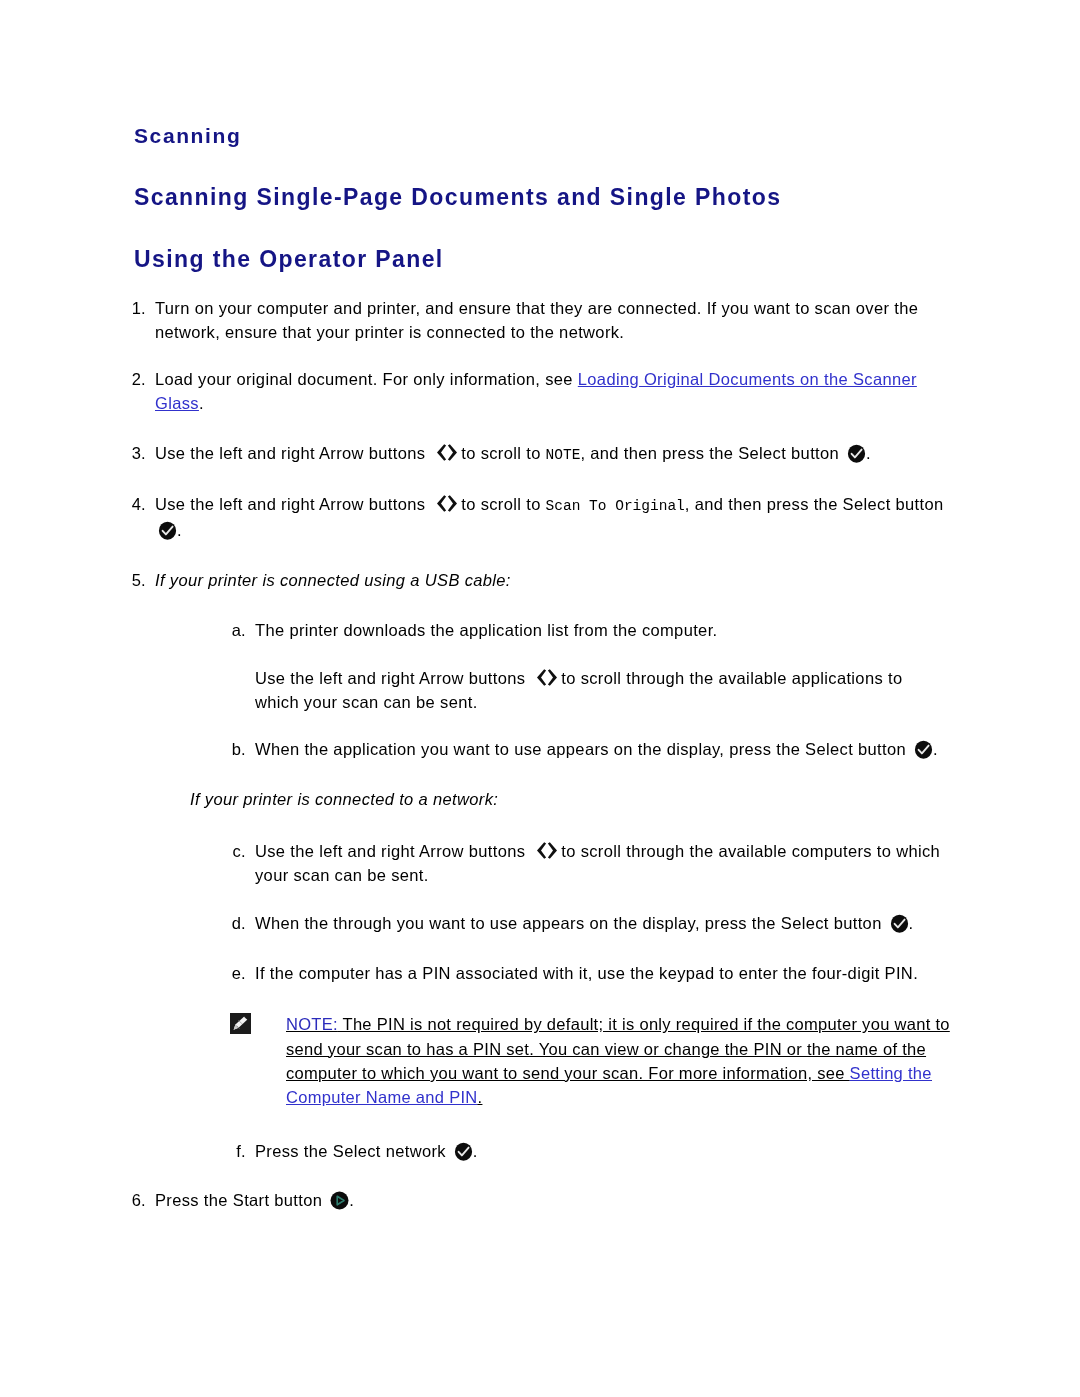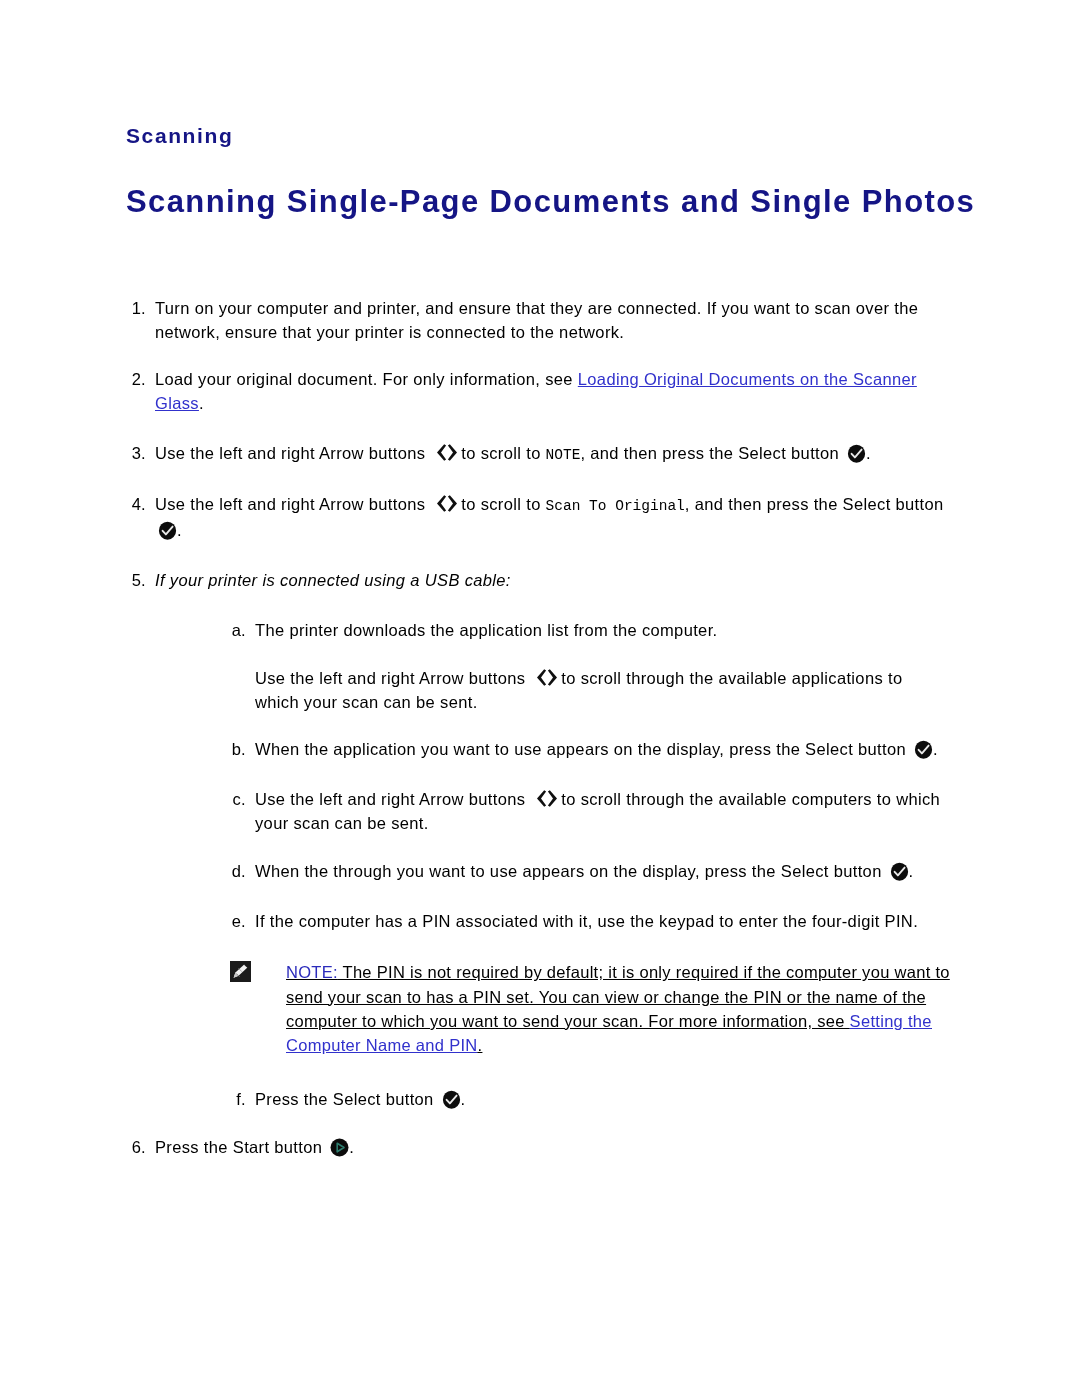--- a/index.html
+++ b/index.html
@@ -20,35 +20,35 @@
     position: relative;
     width: 1080px;
     height: 1397px;
     box-sizing: border-box;
     padding: 0;
   }
 
   
   .headings {
     position: absolute;
-    left: 126px;
+    left: 134px;
     top: 124px;
     width: 860px;
   }
   .h-main {
     color: #151585;
     font-size: 21px;
     font-weight: bold;
     letter-spacing: 1.6px;
     line-height: 1.1;
     margin: 0 0 38px 0;
   }
   .h-sub {
     color: #151585;
-    font-size: 31px;
+    font-size: 23px;
     font-weight: bold;
     letter-spacing: 1.4px;
     line-height: 1.1;
     margin: 0 0 37px 0;
   }
   .h-sub2 {
     color: #151585;
     font-size: 23px;
     font-weight: bold;
     letter-spacing: 1.4px;
@@ -174,20 +174,21 @@
   .note-body { text-indent: 0; }
 </style>
 </head>
 <body>
 
 <div class="page">
 
   <div class="headings">
     <div class="h-main">Scanning</div>
     <div class="h-sub">Scanning Single-Page Documents and Single Photos</div>
+    <div class="h-sub2">Using the Operator Panel</div>
   </div>
 
   <div class="body-block">
 
     <div class="step lvl1">
       <span class="num">1.</span>
       <span class="txt">Turn on your computer and printer, and ensure that they are connected. If you want to scan over the network, ensure that your printer is connected to the network.</span>
     </div>
 
     <div class="step lvl1" style="margin-bottom:26px;">
@@ -233,20 +234,21 @@
           </svg></span><span>to scroll through the available applications to which your scan can be sent.</span></div>
 
     <div class="step lvl2" style="margin-bottom:26px;">
       <span class="num">b.</span>
       <span class="txt"><span>When the application you want to use appears on the display, press the Select button </span><span class="icon icon-select"><svg viewBox="0 0 19 19" width="19" height="19">
               <ellipse cx="9.5" cy="9.7" rx="8.6" ry="9.0" fill="#0c0c0c"></ellipse>
               <path d="M4.6 9.8 L7.9 13.4 L14.6 5.6" stroke="#e8e8e8" stroke-width="1.9" fill="none" stroke-linecap="round" stroke-linejoin="round"></path>
             </svg></span><span>.</span></span>
     </div>
 
+    <div class="plain-para italic" style="margin-left:190px;margin-bottom:28px;">If your printer is connected to a network:</div>
 
     <div class="step lvl2" style="margin-bottom:24px;">
       <span class="num">c.</span>
       <span class="txt"><span>Use the left and right Arrow buttons </span><span class="icon icon-arrows"><svg viewBox="0 0 26 19" width="26" height="19">
               <path d="M10.2 1.2 L3.0 9.5 L10.2 17.8 L12.1 16.4 L7.0 9.5 L12.1 2.6 Z" fill="#101010"></path>
               <path d="M15.8 1.2 L23.0 9.5 L15.8 17.8 L13.9 16.4 L19.0 9.5 L13.9 2.6 Z" fill="#101010"></path>
             </svg></span><span>to scroll through the available computers to which your scan can be sent.</span></span>
     </div>
 
     <div class="step lvl2" style="margin-bottom:26px;">
@@ -266,21 +268,21 @@
             <rect x="0" y="0" width="21" height="21" fill="#1b1b1b"></rect>
             <path d="M3.6 16.8 L5.4 11.6 L14.2 3.4 L17.4 6.6 L8.6 14.8 Z" fill="#f2f2f2"></path>
             <path d="M5.4 11.6 L8.6 14.8 L3.6 16.8 Z" fill="#c9c9c9"></path>
             <path d="M14.2 3.4 L17.4 6.6" stroke="#1b1b1b" stroke-width="0.9"></path>
             <path d="M6.4 12.6 L9.6 15.8" stroke="#7a7a7a" stroke-width="0.8"></path>
             <path d="M8.6 7.4 L12.0 10.8" stroke="#9a9a9a" stroke-width="0.8"></path>
           </svg></span><span class="note-body"><span class="note-label">NOTE:</span><span> The PIN is not required by default; it is only required if the computer you want to send your scan to has a PIN set. You can view or change the PIN or the name of the computer to which you want to send your scan. For more information, see </span><a class="doclink" href="#">Setting the Computer Name and PIN</a><span>.</span></span></div>
 
     <div class="step lvl2" style="margin-bottom:24px;">
       <span class="num">f.</span>
-      <span class="txt"><span>Press the Select button </span><span class="icon icon-select"><svg viewBox="0 0 19 19" width="19" height="19">
+      <span class="txt"><span>Press the Select network </span><span class="icon icon-select"><svg viewBox="0 0 19 19" width="19" height="19">
               <ellipse cx="9.5" cy="9.7" rx="8.6" ry="9.0" fill="#0c0c0c"></ellipse>
               <path d="M4.6 9.8 L7.9 13.4 L14.6 5.6" stroke="#e8e8e8" stroke-width="1.9" fill="none" stroke-linecap="round" stroke-linejoin="round"></path>
             </svg></span><span>.</span></span>
     </div>
 
     <div class="step lvl1" style="margin-bottom:0;">
       <span class="num">6.</span>
       <span class="txt"><span>Press the Start button </span><span class="icon icon-start"><svg viewBox="0 0 19 19" width="19" height="19">
               <circle cx="9.5" cy="9.5" r="9.0" fill="#0c0c0c"></circle>
               <path d="M7.2 5.2 L14.0 9.5 L7.2 13.8 Z" fill="none" stroke="#2e7d6e" stroke-width="1.6" stroke-linejoin="round"></path>

